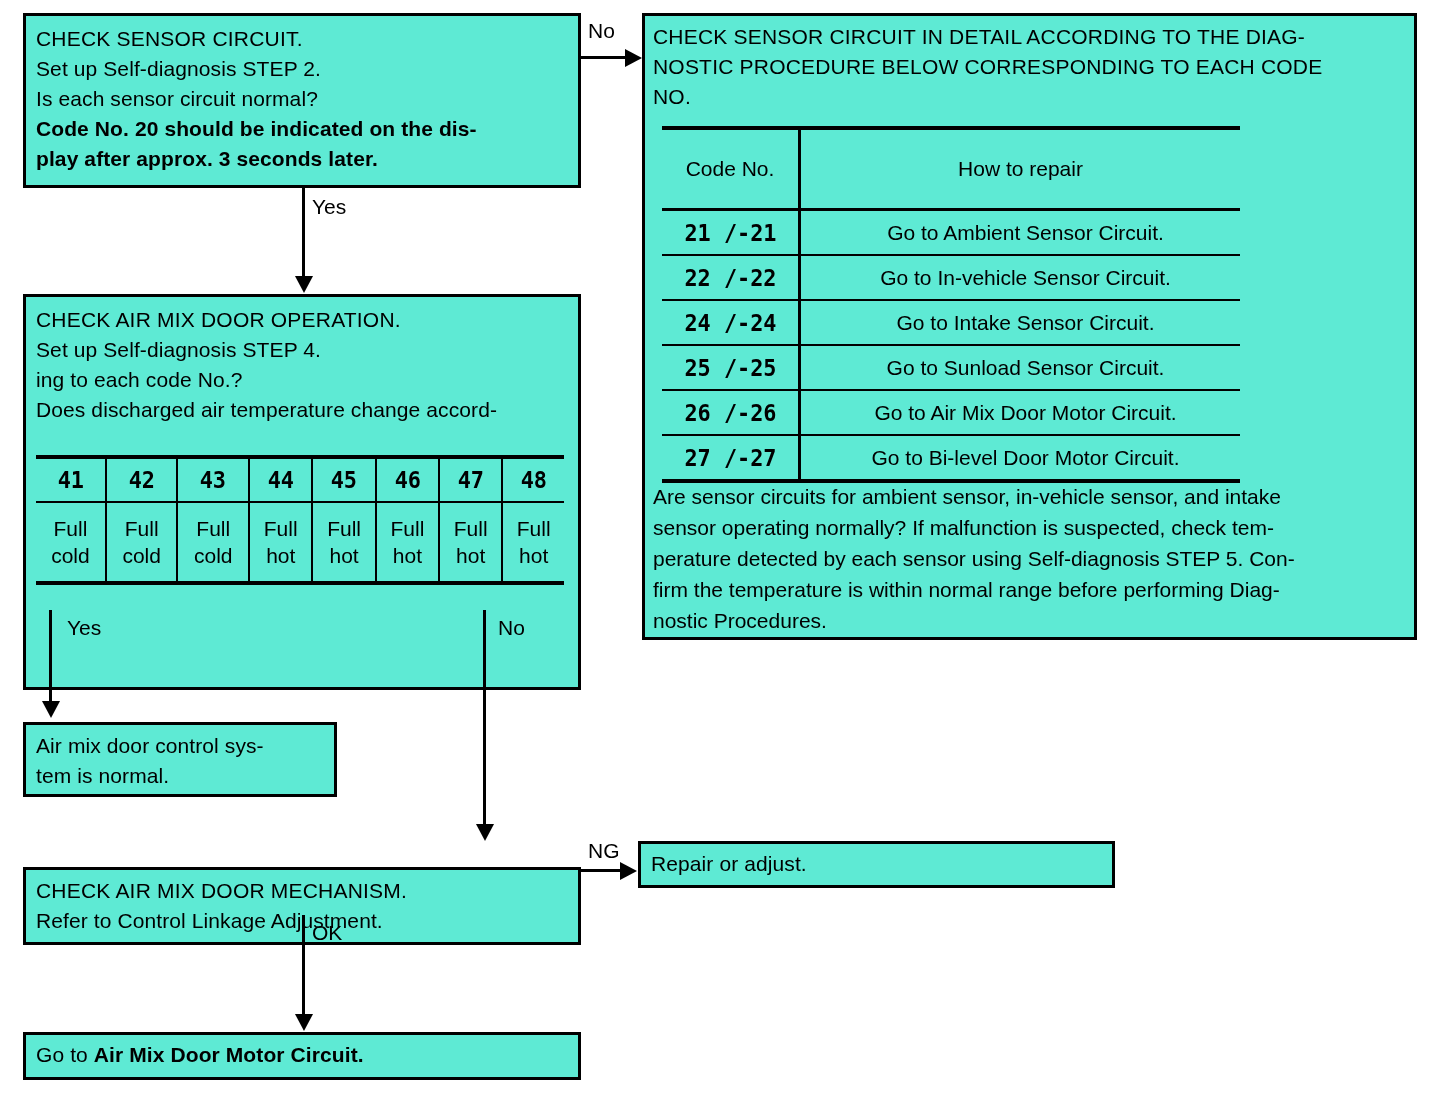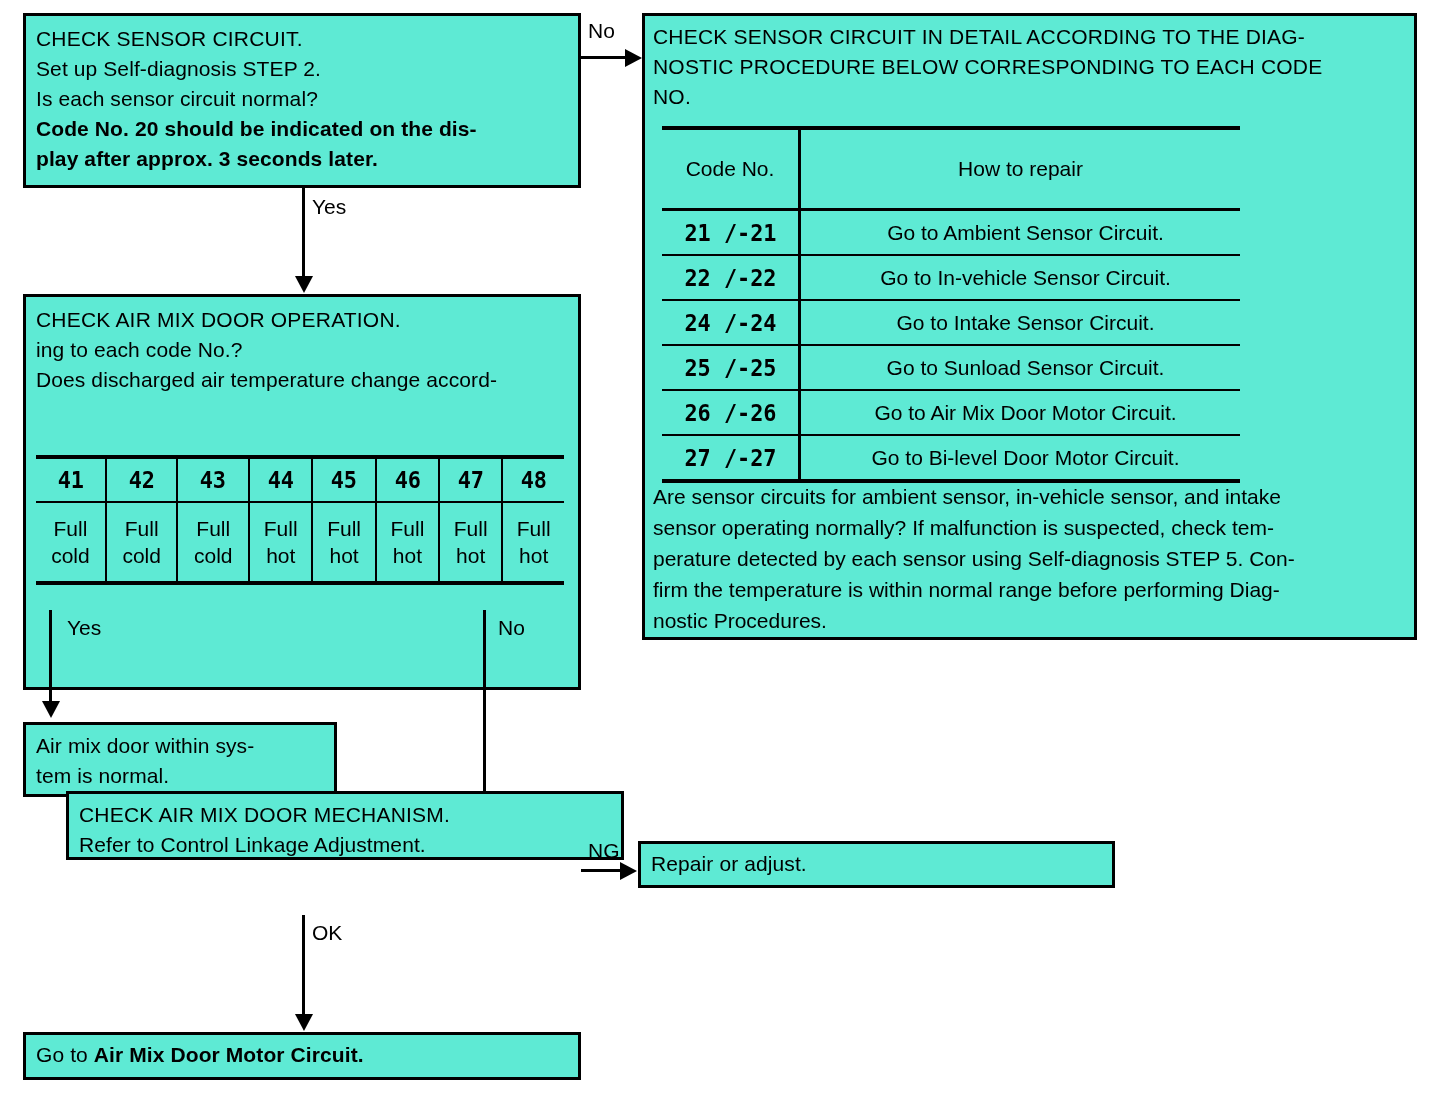--- a/index.html
+++ b/index.html
@@ -172,20 +172,21 @@
   <div class="arrow-right" style="left:625px; top:49px;"></div>
   <div class="conn-label" style="left:588px; top:20px;">No</div>
 
   <div class="vline" style="left:302px; top:188px; height:92px;"></div>
   <div class="arrow-down" style="left:295px; top:276px;"></div>
   <div class="conn-label" style="left:312px; top:196px;">Yes</div>
 
   <div class="box" style="left:23px; top:294px; width:558px; height:396px;">
     <div class="box-inner">
       <div class="line caps">CHECK AIR MIX DOOR OPERATION.</div>
+      <div class="line">Set up Self-diagnosis STEP 4.</div>
       <div class="line">ing to each code No.?</div>
       <div class="line">Does discharged air temperature change accord-</div>
     </div>
 
     <table class="mode-table" style="left:10px; top:158px; width:528px;">
       <tbody>
         <tr class="mt-codes">
           <td class="edge-first"><span class="seg">41</span></td>
           <td><span class="seg">42</span></td>
           <td><span class="seg">43</span></td>
@@ -236,26 +237,26 @@
   <div class="vline" style="left:49px; top:610px; height:95px;"></div>
   <div class="arrow-down" style="left:42px; top:701px;"></div>
   <div class="conn-label" style="left:67px; top:617px;">Yes</div>
 
   <div class="vline" style="left:483px; top:610px; height:220px;"></div>
   <div class="arrow-down" style="left:476px; top:824px;"></div>
   <div class="conn-label" style="left:498px; top:617px;">No</div>
 
   <div class="box" style="left:23px; top:722px; width:314px; height:75px;">
     <div class="box-inner" style="padding-top:6px;">
-      <div class="line">Air mix door within sys-</div>
+      <div class="line">Air mix door control sys-</div>
       <div class="line">tem is normal.</div>
     </div>
   </div>
 
-  <div class="box" style="left:23px; top:791px; width:558px; height:69px;margin-left:43px;">
+  <div class="box" style="left:23px; top:867px; width:558px; height:78px;">
     <div class="box-inner" style="padding-top:6px;">
       <div class="line caps">CHECK AIR MIX DOOR MECHANISM.</div>
       <div class="line">Refer to Control Linkage Adjustment.</div>
     </div>
   </div>
 
   <div class="hline" style="left:581px; top:869px; width:44px;"></div>
   <div class="arrow-right" style="left:620px; top:862px;"></div>
   <div class="conn-label" style="left:588px; top:840px;">NG</div>
 

